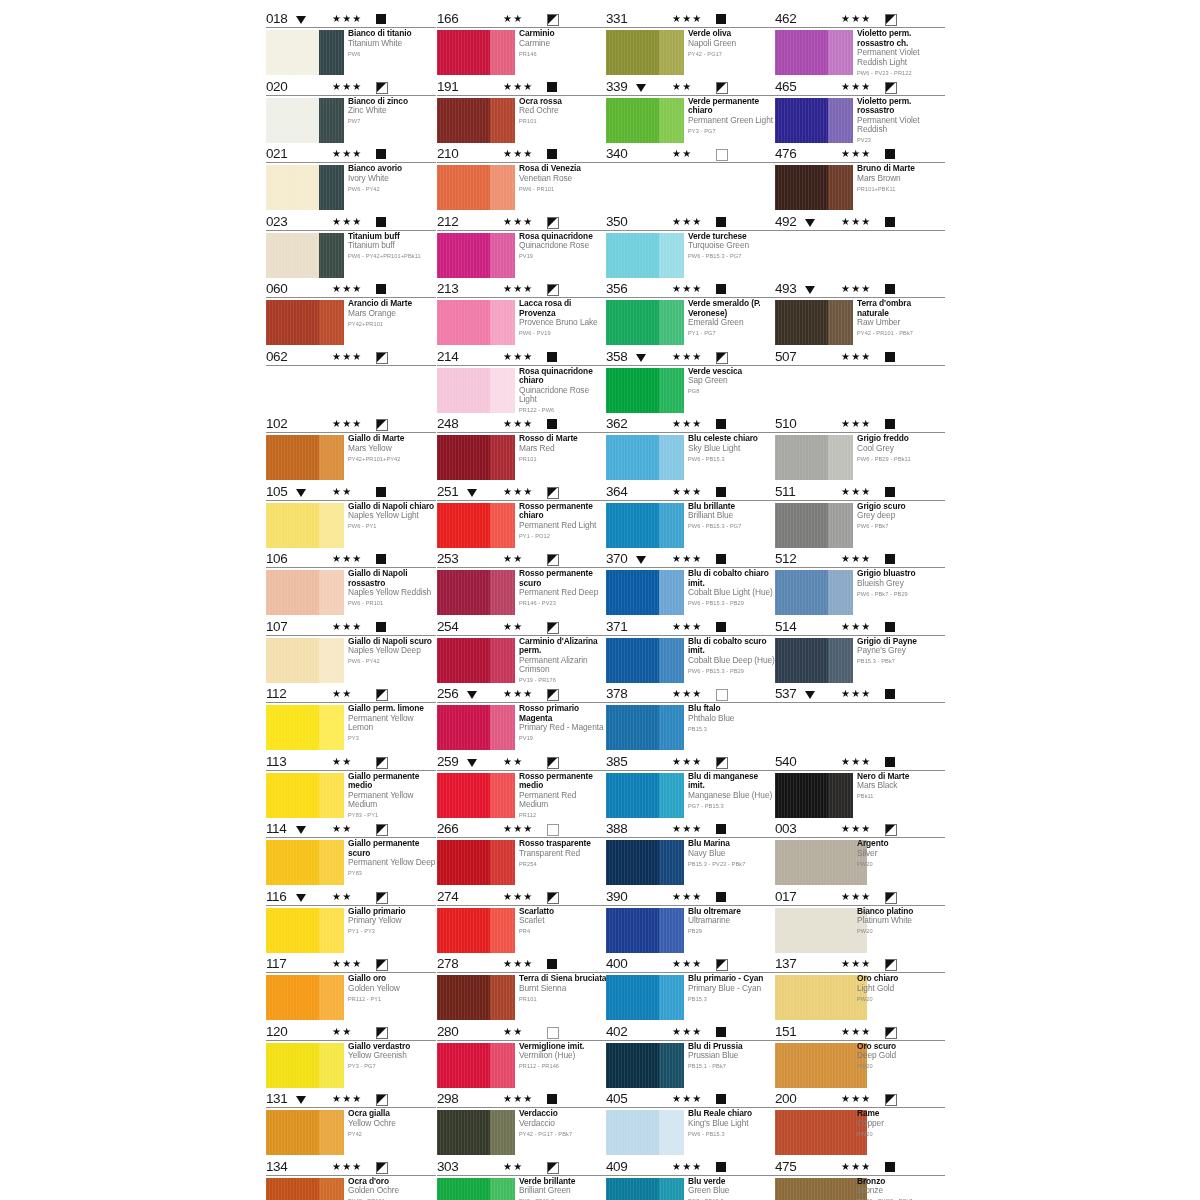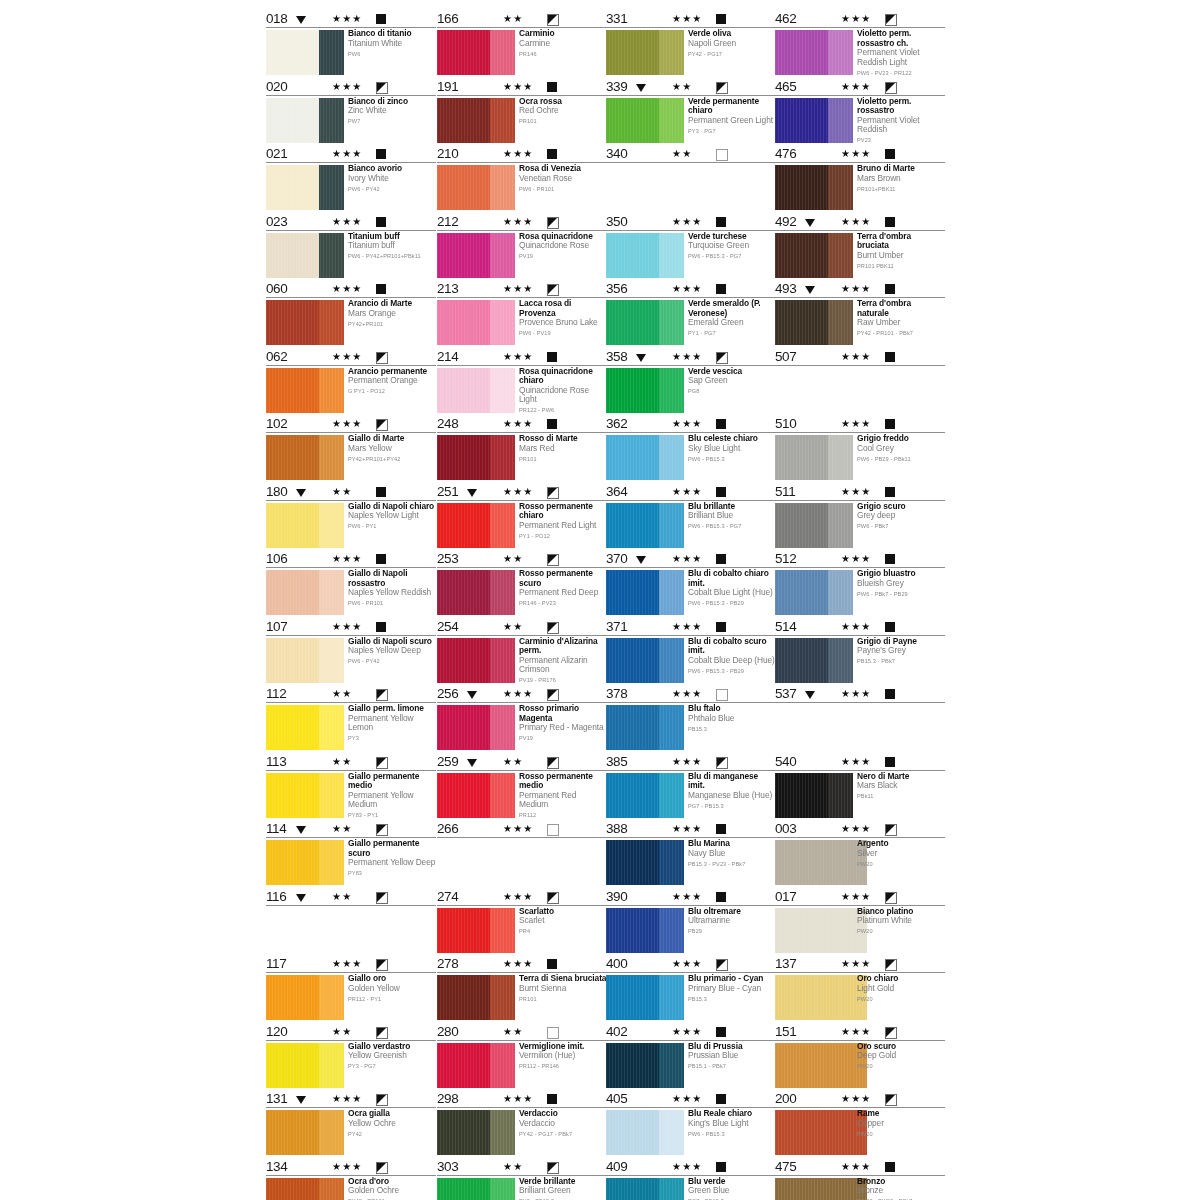--- a/index.html
+++ b/index.html
@@ -143,32 +143,20 @@
           </div>
         </div>
       </div>
       <div class="entry">
         <div class="entry-head">
           <div class="code">062</div>
           <div class="stars">★★★</div>
           <div class="op half"></div>
           <div class="rule"></div>
         </div>
-        <div class="body">
-          <div class="sw">
-            <div class="a" style="background: rgb(226, 103, 28);"></div>
-            <div class="b" style="background: rgb(239, 138, 53);"></div>
-            <div class="grain"></div>
-          </div>
-          <div class="txt">
-            <div class="n-it">Arancio permanente</div>
-            <div class="n-en">Permanent Orange</div>
-            <div class="n-pg">G PY1 - PO12</div>
-          </div>
-        </div>
       </div>
       <div class="entry">
         <div class="entry-head">
           <div class="code">102</div>
           <div class="stars">★★★</div>
           <div class="op half"></div>
           <div class="rule"></div>
         </div>
         <div class="body">
           <div class="sw">
@@ -178,21 +166,21 @@
           </div>
           <div class="txt">
             <div class="n-it">Giallo di Marte</div>
             <div class="n-en">Mars Yellow</div>
             <div class="n-pg">PY42+PR101+PY42</div>
           </div>
         </div>
       </div>
       <div class="entry">
         <div class="entry-head">
-          <div class="code">180</div>
+          <div class="code">105</div>
           <div class="tri"></div>
           <div class="stars">★★</div>
           <div class="op full"></div>
           <div class="rule"></div>
         </div>
         <div class="body">
           <div class="sw">
             <div class="a" style="background: rgb(247, 224, 106);"></div>
             <div class="b" style="background: rgb(249, 232, 150);"></div>
             <div class="grain"></div>
@@ -306,20 +294,32 @@
         </div>
       </div>
       <div class="entry">
         <div class="entry-head">
           <div class="code">116</div>
           <div class="tri"></div>
           <div class="stars">★★</div>
           <div class="op half"></div>
           <div class="rule"></div>
         </div>
+        <div class="body">
+          <div class="sw">
+            <div class="a" style="background: rgb(252, 216, 22);"></div>
+            <div class="b" style="background: rgb(253, 224, 74);"></div>
+            <div class="grain"></div>
+          </div>
+          <div class="txt">
+            <div class="n-it">Giallo primario</div>
+            <div class="n-en">Primary Yellow</div>
+            <div class="n-pg">PY1 - PY3</div>
+          </div>
+        </div>
       </div>
       <div class="entry">
         <div class="entry-head">
           <div class="code">117</div>
           <div class="stars">★★★</div>
           <div class="op half"></div>
           <div class="rule"></div>
         </div>
         <div class="body">
           <div class="sw">
@@ -640,20 +640,32 @@
           </div>
         </div>
       </div>
       <div class="entry">
         <div class="entry-head">
           <div class="code">266</div>
           <div class="stars">★★★</div>
           <div class="op none"></div>
           <div class="rule"></div>
         </div>
+        <div class="body">
+          <div class="sw">
+            <div class="a" style="background: rgb(192, 16, 28);"></div>
+            <div class="b" style="background: rgb(211, 55, 49);"></div>
+            <div class="grain"></div>
+          </div>
+          <div class="txt">
+            <div class="n-it">Rosso trasparente</div>
+            <div class="n-en">Transparent Red</div>
+            <div class="n-pg">PR254</div>
+          </div>
+        </div>
       </div>
       <div class="entry">
         <div class="entry-head">
           <div class="code">274</div>
           <div class="stars">★★★</div>
           <div class="op half"></div>
           <div class="rule"></div>
         </div>
         <div class="body">
           <div class="sw">
@@ -1163,32 +1175,20 @@
           </div>
         </div>
       </div>
       <div class="entry">
         <div class="entry-head">
           <div class="code">492</div>
           <div class="tri"></div>
           <div class="stars">★★★</div>
           <div class="op full"></div>
           <div class="rule"></div>
-        </div>
-        <div class="body">
-          <div class="sw">
-            <div class="a" style="background: rgb(70, 40, 31);"></div>
-            <div class="b" style="background: rgb(128, 70, 47);"></div>
-            <div class="grain"></div>
-          </div>
-          <div class="txt">
-            <div class="n-it">Terra d'ombra bruciata</div>
-            <div class="n-en">Burnt Umber</div>
-            <div class="n-pg">PR101 PBK11</div>
-          </div>
         </div>
       </div>
       <div class="entry">
         <div class="entry-head">
           <div class="code">493</div>
           <div class="tri"></div>
           <div class="stars">★★★</div>
           <div class="op full"></div>
           <div class="rule"></div>
         </div>

